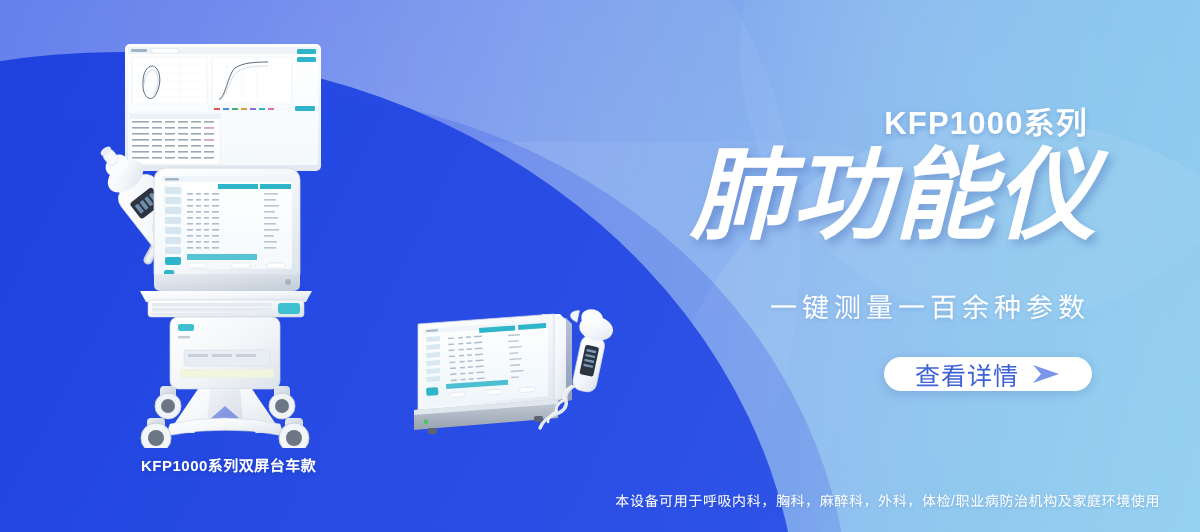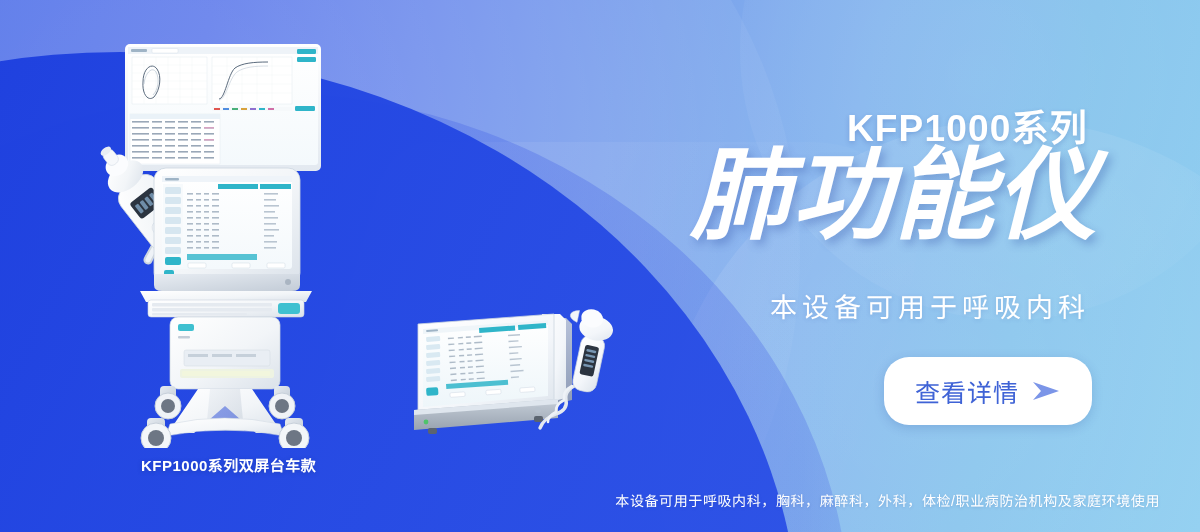--- a/index.html
+++ b/index.html
@@ -93,21 +93,21 @@
     transform: skewX(-16deg);
     border-radius: 40px 140px 0 0;
   }
 
   
   .copy { position: absolute; right: 0; top: 0; width: 560px; height: 532px; }
 
   .eyebrow {
     position: absolute;
     right: 112px; top: 98px;
-    font-size: 37px; font-weight: 700;
+    font-size: 31px; font-weight: 700;
     letter-spacing: 1.2px;
     color: #ffffff;
     white-space: nowrap;
     text-shadow: 0 2px 5px rgba(30,60,150,0.22);
   }
 
   .headline {
     position: absolute;
     right: 102px; top: 140px;
     font-size: 100px;
@@ -128,21 +128,21 @@
     font-weight: 400;
     letter-spacing: 5px;
     color: #ffffff;
     white-space: nowrap;
     text-shadow: 0 1px 4px rgba(40,70,160,0.18);
   }
 
   .cta {
     position: absolute;
     right: 108px; top: 357px;
-    width: 208px; height: 68px;
+    width: 208px; height: 34px;
     border-radius: 25px;
     background: #ffffff;
     display: flex;
     align-items: center;
     justify-content: center;
     gap: 12px;
     cursor: pointer;
     box-shadow: 0 3px 11px rgba(30,60,150,0.18);
   }
   .cta-label {
@@ -629,21 +629,21 @@
   </div>
 
   <div class="caption caption-cart">KFP1000系列双屏台车款</div>
 
   <div class="copy">
 
     <div class="eyebrow">KFP1000系列</div>
 
     <h1 class="headline">肺功能仪</h1>
 
-    <div class="subhead">本设备可用于呼吸内科</div>
+    <div class="subhead">一键测量一百余种参数</div>
 
     <div class="cta">
       <span class="cta-label">查看详情</span>
       <span class="cta-arrow">
         <svg viewBox="0 0 30 24" width="30" height="24" aria-hidden="true">
           <path d="M2 3 L28 12 L2 21 L10 12 Z" fill="#7b95e8"></path>
         </svg>
       </span>
     </div>
   </div>

